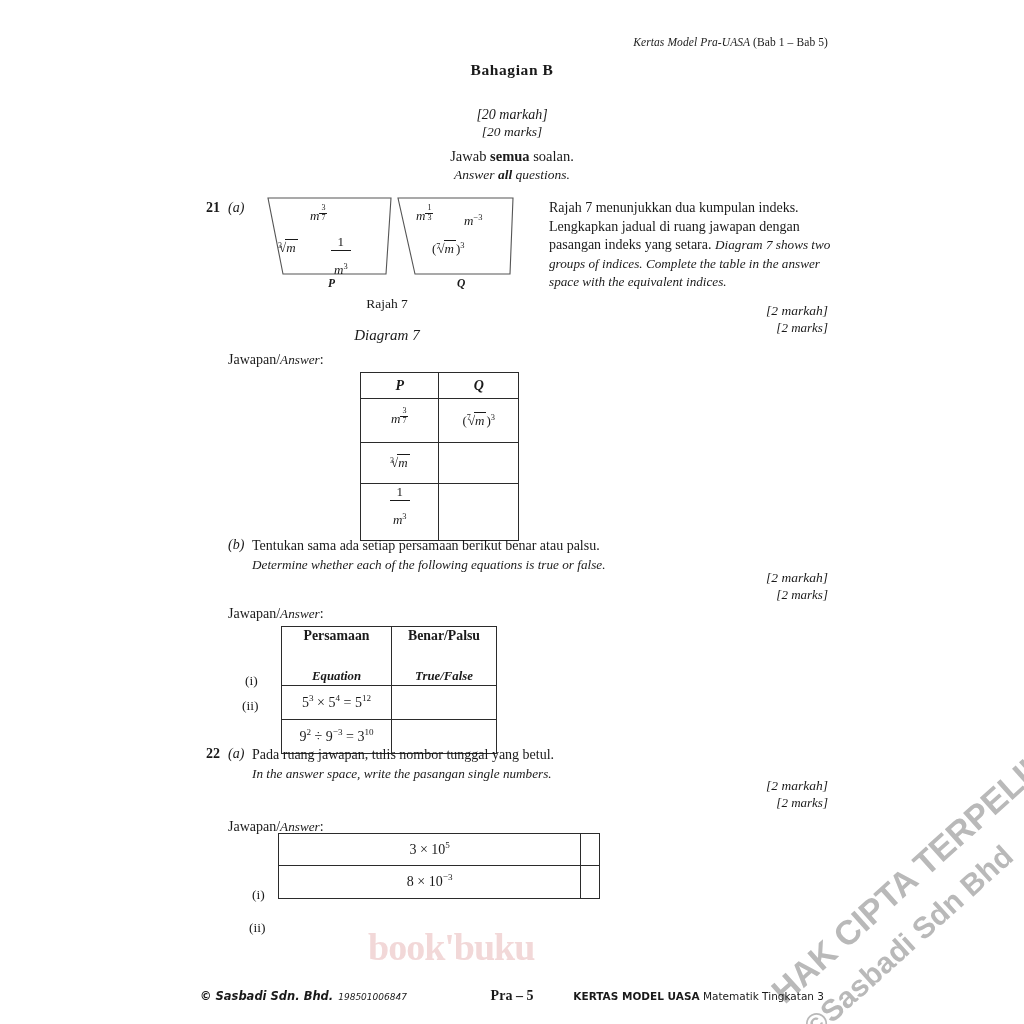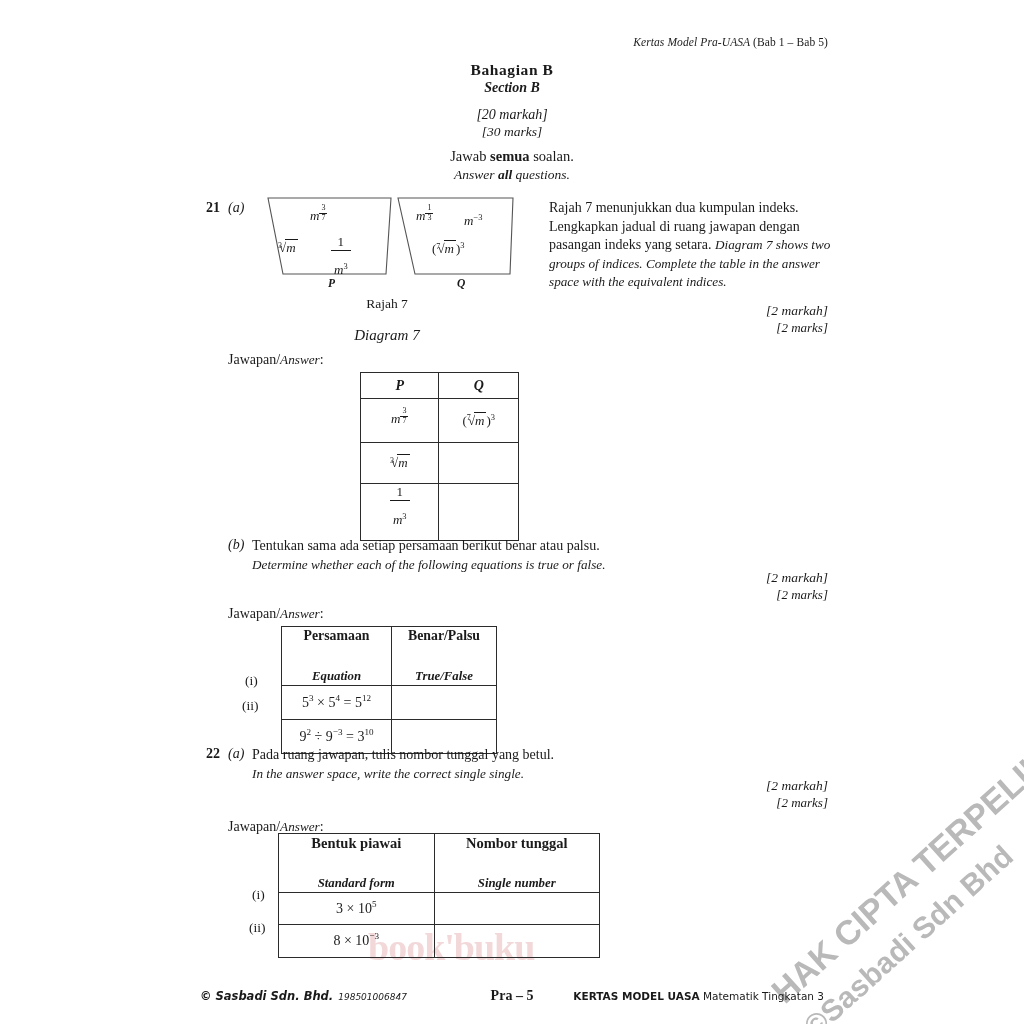--- a/index.html
+++ b/index.html
@@ -165,23 +165,22 @@
   </div>
 
   <div class="content">
 
     <div class="hdr">
       <b>Kertas Model Pra-UASA</b>
       <span class="rn">(Bab 1 – Bab 5)</span>
     </div>
 
     <div class="ctr t-bahagian">Bahagian B</div>
-    <div class="ctr t-section">Section B</div>
     <div class="ctr t-markah"><span class="it">[20 markah]</span></div>
-    <div class="ctr t-marks"><span class="it">[30 marks]</span></div>
+    <div class="ctr t-marks"><span class="it">[20 marks]</span></div>
     <div class="ctr t-jawab">
       <span>Jawab </span><span class="bd">semua</span><span> soalan.</span>
     </div>
     <div class="ctr t-answer">
       <span>Answer </span><span class="bd">all</span><span> questions.</span>
     </div>
 
     <div class="qnum" style="left:206px; top:200px;">21</div>
     <div class="qalpha" style="left:228px; top:200px;">(a)</div>
 
@@ -301,46 +300,36 @@
         </td>
         <td></td>
       </tr>
     </tbody>
       </table>
 
     <div class="qnum" style="left:206px; top:746px;">22</div>
     <div class="qalpha" style="left:228px; top:746px;">(a)</div>
     <div class="qtext" style="left:252px; top:746px; width:430px;">
       <div>Pada ruang jawapan, tulis nombor tunggal yang betul.</div>
-      <div class="en">In the answer space, write the correct single single.</div>
+      <div class="en">In the answer space, write the pasangan single numbers.</div>
     </div>
     <div class="marks-r" style="top:777px;">
       <div class="it">[2 markah]</div>
       <div class="it l2">[2 marks]</div>
     </div>
 
     <div class="jawapan" style="left:228px; top:819px;">
       <span>Jawapan/</span><i>Answer</i><span>:</span>
     </div>
 
     <div class="rlabel" style="left:252px; top:887px;">(i)</div>
     <div class="rlabel" style="left:249px; top:920px;">(ii)</div>
 
     <table class="tbl" style="left:278px; top:833px; width:322px;">
       <tbody>
-          <tr>
-        <th style="width:156px; height:41px;" class="hdr2">
-          <div style="font-size:14.5px;">Bentuk piawai</div>
-          <div class="en">Standard form</div>
-        </th>
-        <th style="width:166px; height:41px;" class="hdr2">
-          <div style="font-size:14.5px;">Nombor tunggal</div>
-          <div class="en">Single number</div>
-        </th>
-      </tr>
       <tr>
         <td style="height:32px;">
           <span class="mathn" style="font-size:14px;"><span>3</span> <span>×</span> <span>10</span><sup>5</sup></span>
         </td>
         <td></td>
       </tr>
       <tr>
         <td style="height:33px;">
           <span class="mathn" style="font-size:14px;"><span>8</span> <span>×</span> <span>10</span><sup>−3</sup></span>
         </td>

